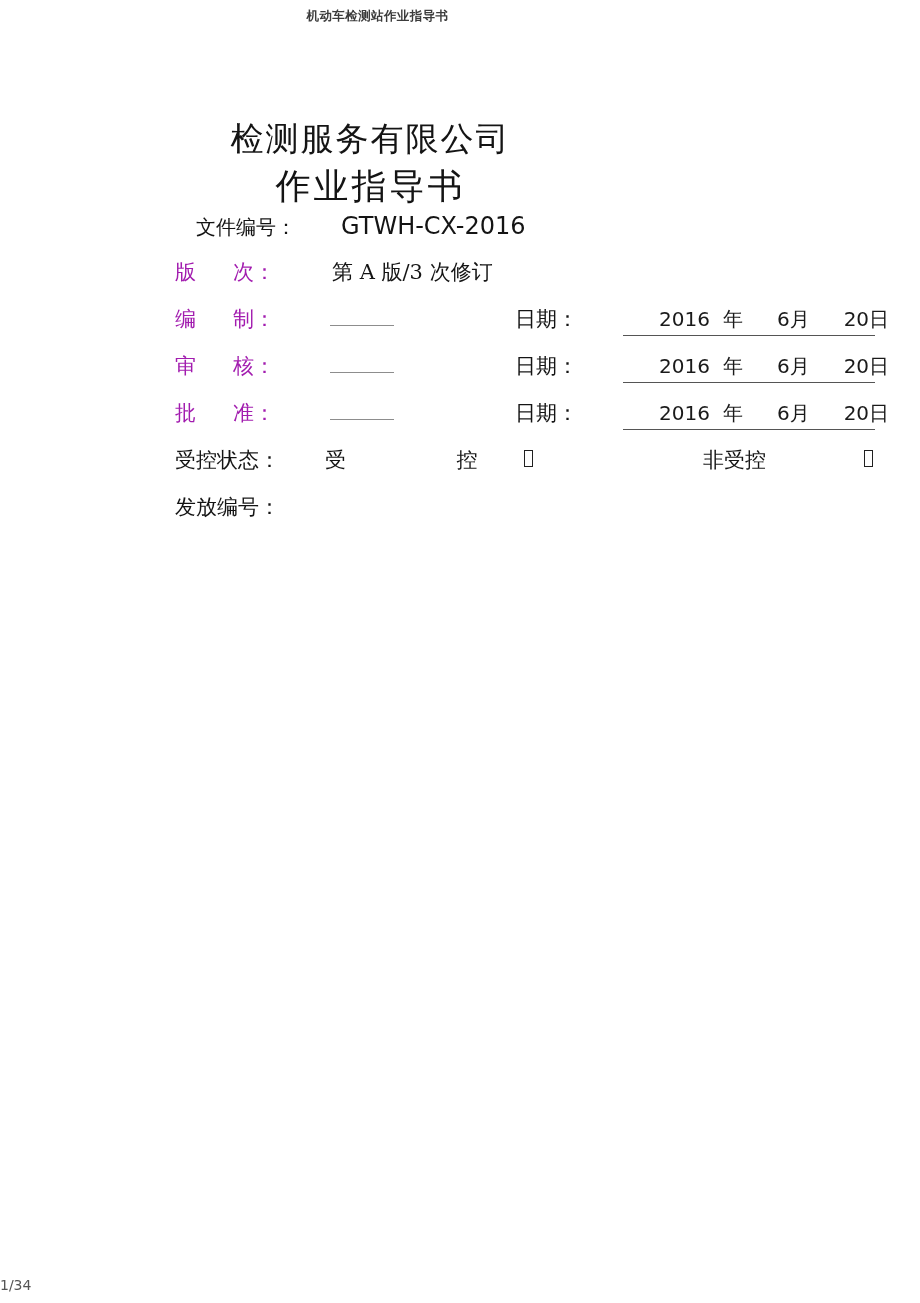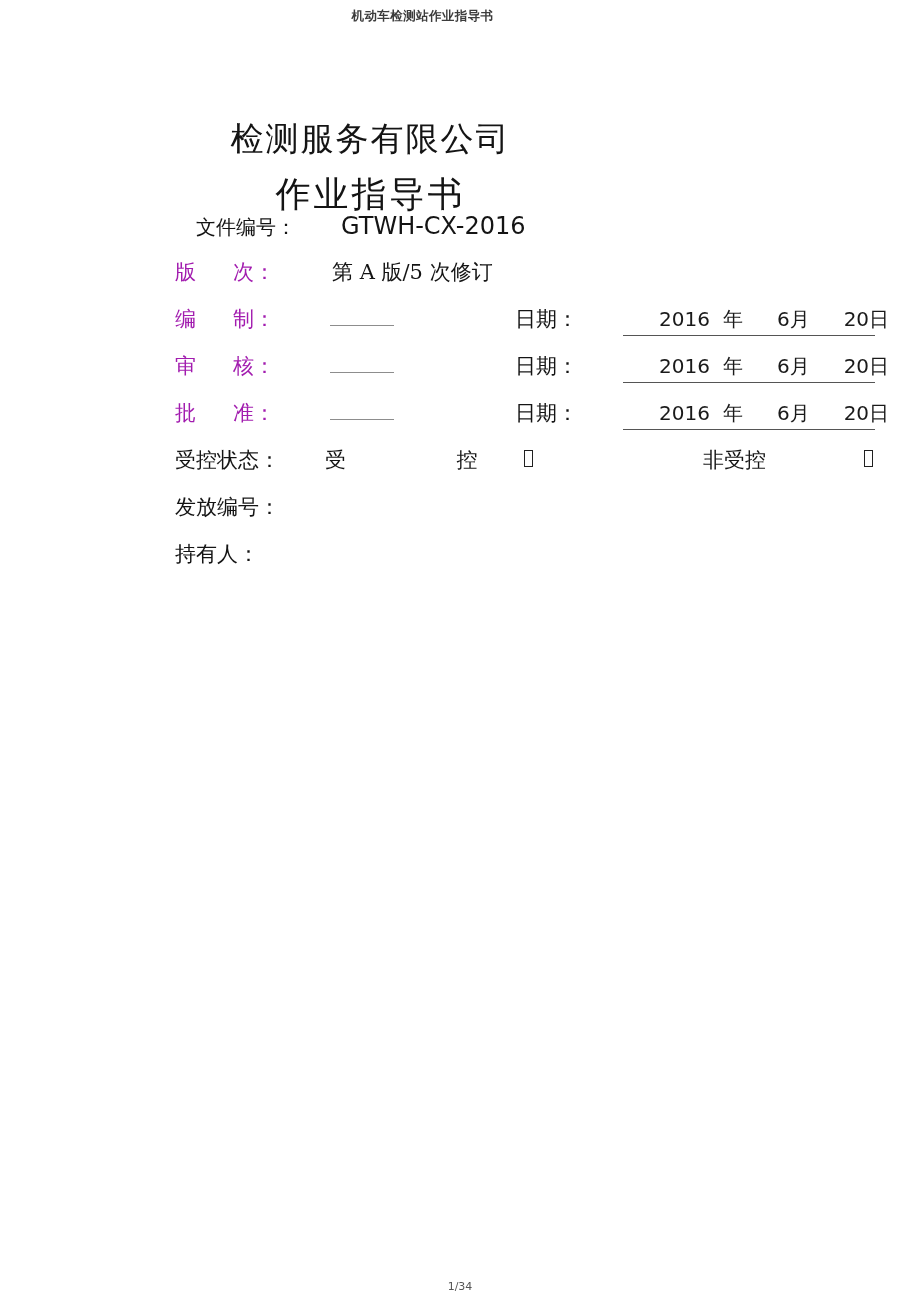--- a/index.html
+++ b/index.html
@@ -24,21 +24,20 @@
     position: absolute;
     top: 8px;
     left: 0;
     width: 755px;
     text-align: center;
     font-family: "DejaVu Sans", "Liberation Sans", sans-serif;
     font-size: 12.5px;
     font-weight: 700;
     letter-spacing: 0.4px;
     color: #3c3c3c;
-    margin-left: 45px;
   }
 
   
   .title-block {
     position: absolute;
     top: 118px;
     left: 0;
     width: 741px;
     text-align: center;
   }
@@ -49,21 +48,21 @@
     letter-spacing: 2px;
     line-height: 1.28;
     color: #141414;
   }
   .doc-title {
     font-family: "DejaVu Sans", "Liberation Sans", sans-serif;
     font-size: 35px;
     font-weight: 400;
     letter-spacing: 3px;
     line-height: 1.3;
-    margin-top: 12px;
+    margin-top: 4px;
     color: #141414;
   }
 
   
   .meta-block {
     position: absolute;
     top: 212px;
     left: 175px;
     width: 700px;
   }
@@ -144,23 +143,22 @@
     margin: 0 2px;
     background: #ffffff;
   }
 
   
   .page-footer {
     position: absolute;
     bottom: 10px;
     left: 0;
     width: 920px;
-    text-align: center;
-    font-family: "DejaVu Sans", "Liberation Sans", sans-serif;
-    font-size: 11px;
+    font-family: "DejaVu Sans", "Liberation Sans", sans-serif;
+    font-size: 14px;
     color: #555555;
   }
 </style>
 </head>
 <body>
 
 <div class="page">
 
   <div class="doc-header">机动车检测站作业指导书</div>
 
@@ -171,21 +169,21 @@
 
   <div class="meta-block">
 
     <div class="meta-row first-row">
       <span class="lbl">文件编号：</span>
       <span class="val-sans">GTWH-CX-2016</span>
     </div>
 
     <div class="meta-row">
       <span class="lbl-spread"><span class="ch1">版</span><span>次：</span></span>
-      <span class="val-serif">第 A 版/5 次修订</span>
+      <span class="val-serif">第 A 版/3 次修订</span>
     </div>
 
     <div class="meta-row">
       <span class="lbl-spread"><span class="ch1">编</span><span>制：</span></span>
       <span class="sig-line"></span>
       <span class="gap-md"></span>
       <span class="val-serif">日期：</span>
       <span class="date-group"><span class="num">2016</span><span class="gap-sm"></span><span class="cn">年</span><span class="num">6</span><span class="cn">月</span><span class="num">20</span><span class="cn">日</span></span>
     </div>
 
@@ -216,22 +214,18 @@
       <span class="val-serif">非受控</span>
       <span class="gap-sm"></span>
       <span class="checkbox"></span>
     </div>
 
     <div class="meta-row">
       <span class="lbl">发放编号：</span>
       <span class="val-serif"></span>
     </div>
 
-    <div class="meta-row">
-      <span class="lbl">持有人：</span>
-      <span class="val-serif"></span>
-    </div>
 
   </div>
 
   <div class="page-footer">1/34</div>
 
 </div>
 
 </body></html>

